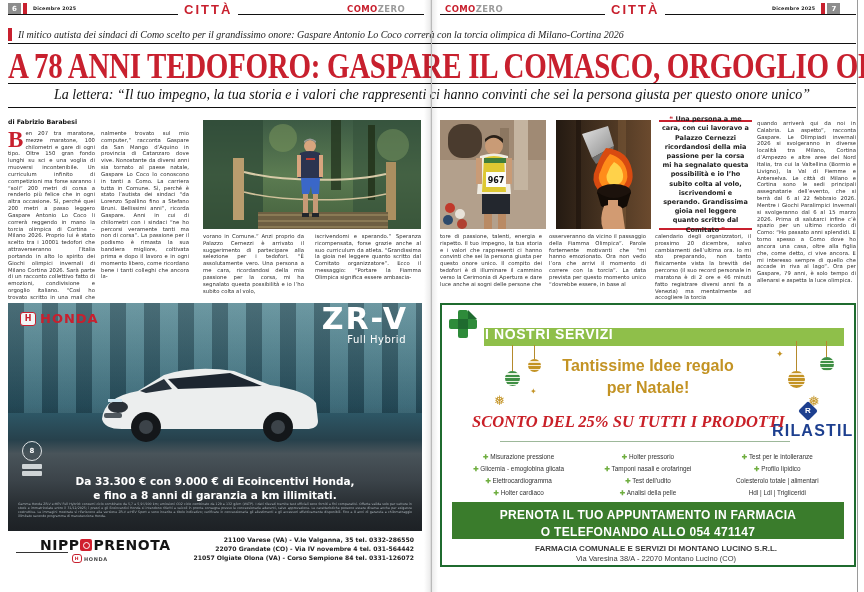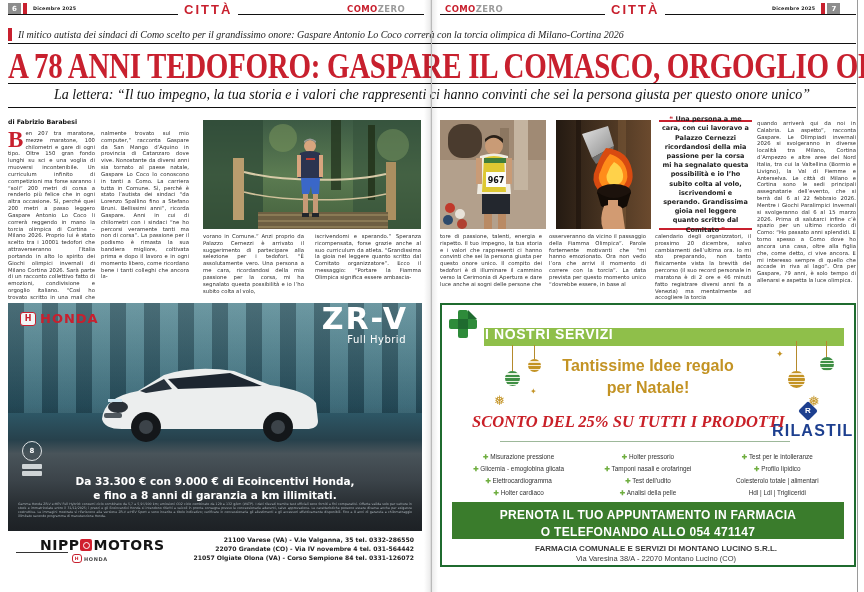--- a/index.html
+++ b/index.html
@@ -312,21 +312,21 @@
       <div class="honda-offer">
         <div>Da 33.300 € con 9.000 € di Ecoincentivi Honda,</div>
         <div>e fino a 8 anni di garanzia a km illimitati.</div>
       </div>
       <div class="honda-legal">Gamma Honda ZR-V e:HEV Full Hybrid: consumi ciclo combinato da 5,7 a 5,9 l/100 km; emissioni CO2 ciclo combinato da 129 a 132 g/km (WLTP). I dati rilevati tramite test ufficiali sono forniti a fini comparativi. Offerta valida solo per vetture in stock e immatricolate entro il 31/12/2025; i prezzi e gli Ecoincentivi Honda si intendono riferiti a veicoli in pronta consegna presso le concessionarie aderenti, salvo approvazione. Le caratteristiche possono essere diverse anche per esigenze costruttive. Le immagini mostrate si riferiscono alla versione ZR-V e:HEV Sport e sono inserite a titolo indicativo; verificare in concessionaria gli allestimenti e gli accessori effettivamente disponibili. Fino a 8 anni di garanzia a chilometraggio illimitato secondo programma di manutenzione Honda.</div>
     </div>
     <div class="honda-footer">
       <div class="nippo">
         <span>NIPP</span>
         <span class="nippo-o"></span>
-        <span>MOTORS</span>
+        <span>PRENOTA</span>
       </div>
       <div class="nippo-line"></div>
       <div class="nippo-sub">
         <span class="h-badge mini">H</span>
         <span>HONDA</span>
       </div>
       <div class="honda-addr">
         <div>21100 Varese (VA) - V.le Valganna, 35  tel. 0332-286550</div>
         <div>22070 Grandate (CO) - Via IV novembre 4  tel. 031-564442</div>
         <div>21057 Olgiate Olona (VA) - Corso Sempione 84  tel. 0331-126072</div>

